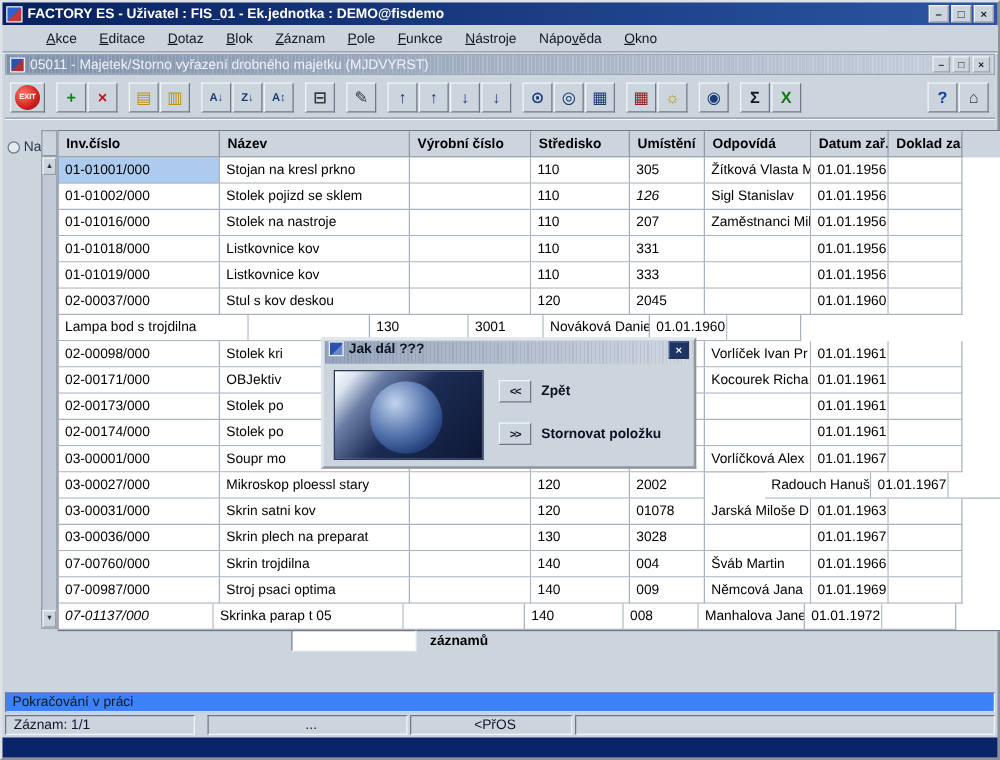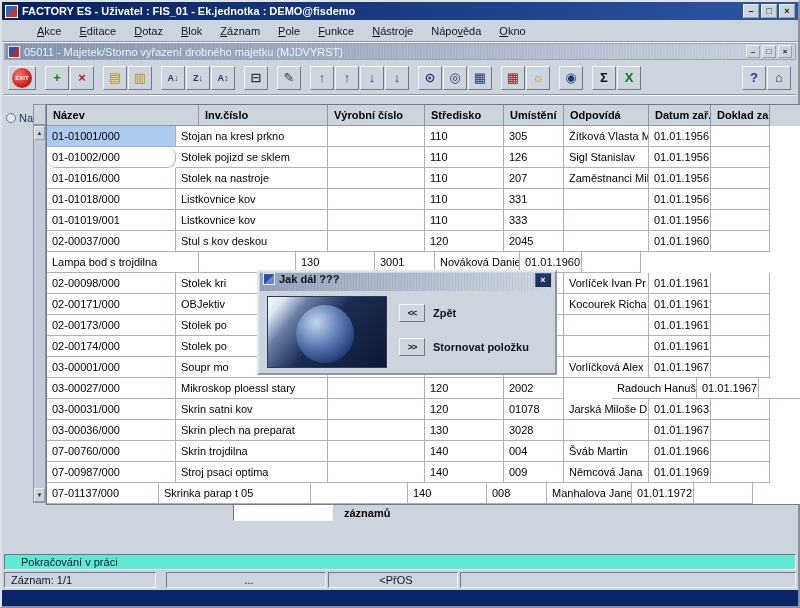--- a/index.html
+++ b/index.html
@@ -65,22 +65,22 @@
   .gcell{height:21px;line-height:20px;padding-left:5px;background:#fff;white-space:nowrap;overflow:hidden;
     border-right:1px solid #aab2bf;border-bottom:1px solid #aab2bf;}
   .gcell.current{background:#accbee;}
 
   
   .count-input{position:absolute;left:231px;top:502px;width:100px;height:17px;background:#fff;
     border:1px solid;border-color:#6e7888 #f2f5f8 #f2f5f8 #6e7888;font:11px "Liberation Sans",sans-serif;padding:0 3px;}
   .count-label{position:absolute;left:342px;top:505px;font-weight:bold;}
 
   
-  .status1{position:absolute;left:2px;top:552px;width:792px;height:16px;background:#5eead4;line-height:15px;
-    border:1px solid;border-color:#6e7888 #f2f5f8 #f2f5f8 #6e7888;padding-left:16px;color:#10182a;}
+  .status1{position:absolute;left:2px;top:552px;width:792px;height:16px;background:#3b82f6;line-height:15px;
+    border:1px solid;border-color:#6e7888 #f2f5f8 #f2f5f8 #6e7888;padding-left:5px;color:#10182a;}
   .seg{position:absolute;top:570px;height:16px;background:#ccd4de;line-height:15px;
     border:1px solid;border-color:#6e7888 #f2f5f8 #f2f5f8 #6e7888;padding-left:6px;color:#10182a;}
   .seg1{left:2px;width:152px;}
   .seg2{left:164px;width:160px;text-align:center;}
   .seg3{left:326px;width:130px;text-align:center;}
   .seg4{left:458px;width:336px;}
   .bottom-strip{position:absolute;left:0;top:588px;width:796px;height:16px;background:#0a246a;}
 
   
   .dialog{position:absolute;left:255px;top:268px;width:300px;height:105px;background:#ccd4de;
@@ -182,46 +182,46 @@
   <div class="header-stub"></div>
 
   <div class="record-scrollbar">
     <div class="sb-btn">▲</div>
     <div class="sb-track"></div>
     <div class="sb-btn">▼</div>
   </div>
 
   <div class="grid">
     <div class="grid-header">
+        <div class="hcell" style="width: 129px;">Inv.číslo</div>
         <div class="hcell" style="width: 152px;">Název</div>
-        <div class="hcell" style="width: 129px;">Inv.číslo</div>
         <div class="hcell" style="width: 97px;">Výrobní číslo</div>
         <div class="hcell" style="width: 79px;">Středisko</div>
         <div class="hcell" style="width: 60px;">Umístění</div>
         <div class="hcell" style="width: 85px;">Odpovídá</div>
         <div class="hcell" style="width: 62px;">Datum zař.</div>
         <div class="hcell" style="width: 59px;">Doklad zař.</div>
       </div>
     <div class="grid-body">
         <div class="grow">
           <div class="gcell current" style="width: 129px;">01-01001/000</div>
           <div class="gcell" style="width: 152px;">Stojan na kresl prkno</div>
           <div class="gcell" style="width: 97px;"></div>
           <div class="gcell" style="width: 79px;">110</div>
           <div class="gcell" style="width: 60px;">305</div>
           <div class="gcell" style="width: 85px;">Žítková Vlasta M</div>
           <div class="gcell" style="width: 62px;">01.01.1956</div>
           <div class="gcell" style="width: 59px;"></div>
         </div>
         <div class="grow">
-          <div class="gcell" style="width: 129px; border-radius: 9px;">01-01002/000</div>
+          <div class="gcell" style="width: 129px;">01-01002/000</div>
           <div class="gcell" style="width: 152px;">Stolek pojizd se sklem</div>
           <div class="gcell" style="width: 97px;"></div>
           <div class="gcell" style="width: 79px;">110</div>
-          <div class="gcell" style="width: 60px;">126</div>
+          <div class="gcell" style="width: 60px; font-style: italic;">126</div>
           <div class="gcell" style="width: 85px;">Sigl Stanislav</div>
           <div class="gcell" style="width: 62px;">01.01.1956</div>
           <div class="gcell" style="width: 59px;"></div>
         </div>
         <div class="grow">
           <div class="gcell" style="width: 129px;">01-01016/000</div>
           <div class="gcell" style="width: 152px;">Stolek na nastroje</div>
           <div class="gcell" style="width: 97px;"></div>
           <div class="gcell" style="width: 79px;">110</div>
           <div class="gcell" style="width: 60px;">207</div>
@@ -233,21 +233,21 @@
           <div class="gcell" style="width: 129px;">01-01018/000</div>
           <div class="gcell" style="width: 152px;">Listkovnice kov</div>
           <div class="gcell" style="width: 97px;"></div>
           <div class="gcell" style="width: 79px;">110</div>
           <div class="gcell" style="width: 60px;">331</div>
           <div class="gcell" style="width: 85px;"></div>
           <div class="gcell" style="width: 62px;">01.01.1956</div>
           <div class="gcell" style="width: 59px;"></div>
         </div>
         <div class="grow">
-          <div class="gcell" style="width: 129px;">01-01019/001</div>
+          <div class="gcell" style="width: 129px;">01-01019/000</div>
           <div class="gcell" style="width: 152px;">Listkovnice kov</div>
           <div class="gcell" style="width: 97px;"></div>
           <div class="gcell" style="width: 79px;">110</div>
           <div class="gcell" style="width: 60px;">333</div>
           <div class="gcell" style="width: 85px;"></div>
           <div class="gcell" style="width: 62px;">01.01.1956</div>
           <div class="gcell" style="width: 59px;"></div>
         </div>
         <div class="grow">
           <div class="gcell" style="width: 129px;">02-00037/000</div>
@@ -362,21 +362,21 @@
           <div class="gcell" style="width: 129px;">07-00987/000</div>
           <div class="gcell" style="width: 152px;">Stroj psaci optima</div>
           <div class="gcell" style="width: 97px;"></div>
           <div class="gcell" style="width: 79px;">140</div>
           <div class="gcell" style="width: 60px;">009</div>
           <div class="gcell" style="width: 85px;">Němcová Jana</div>
           <div class="gcell" style="width: 62px;">01.01.1969</div>
           <div class="gcell" style="width: 59px;"></div>
         </div>
         <div class="grow">
-          <div class="gcell" style="width: 112px;">07-01137/000</div>
+          <div class="gcell" style="width: 124px; font-style: italic;">07-01137/000</div>
           <div class="gcell" style="width: 152px;">Skrinka parap t 05</div>
           <div class="gcell" style="width: 97px;"></div>
           <div class="gcell" style="width: 79px;">140</div>
           <div class="gcell" style="width: 60px;">008</div>
           <div class="gcell" style="width: 85px;">Manhalova Jane</div>
           <div class="gcell" style="width: 62px;">01.01.1972</div>
           <div class="gcell" style="width: 59px;"></div>
         </div>
       </div>
   </div>

